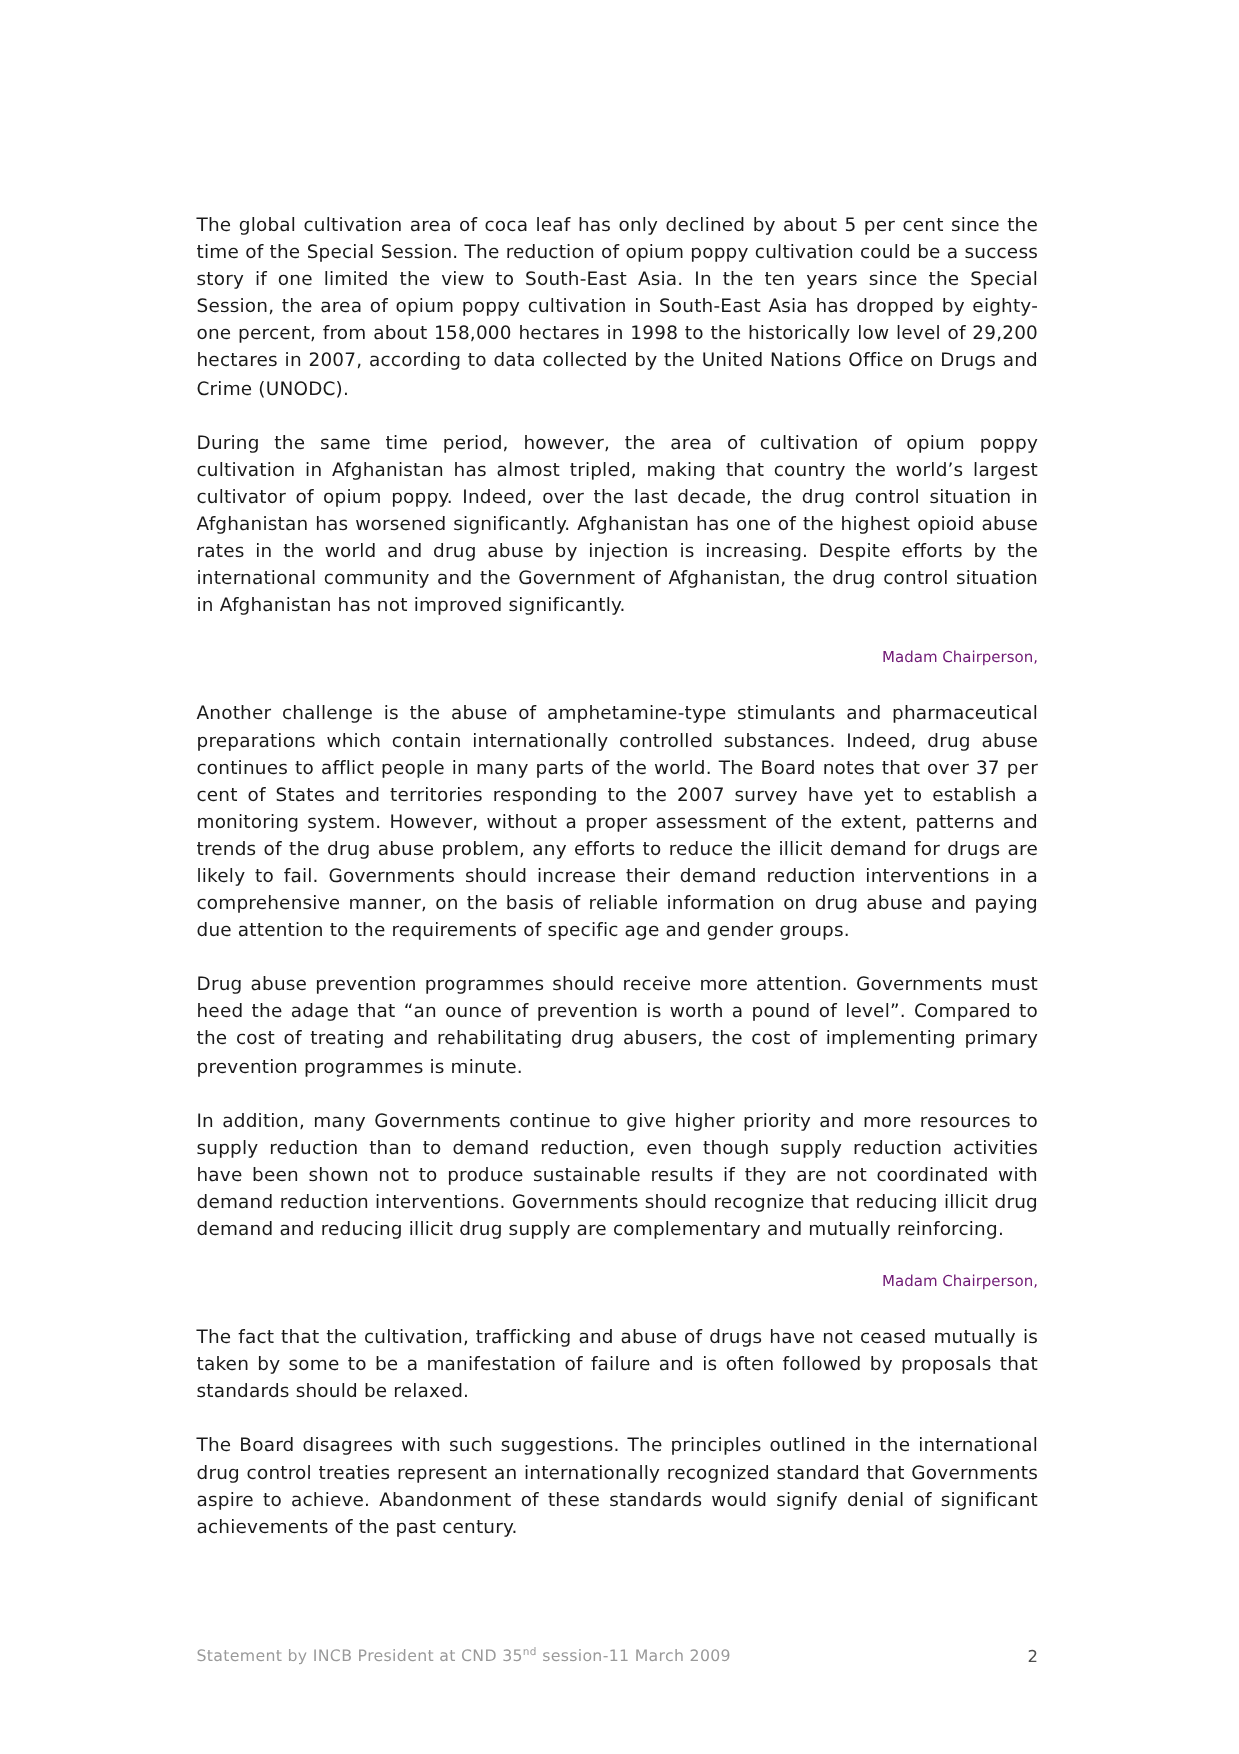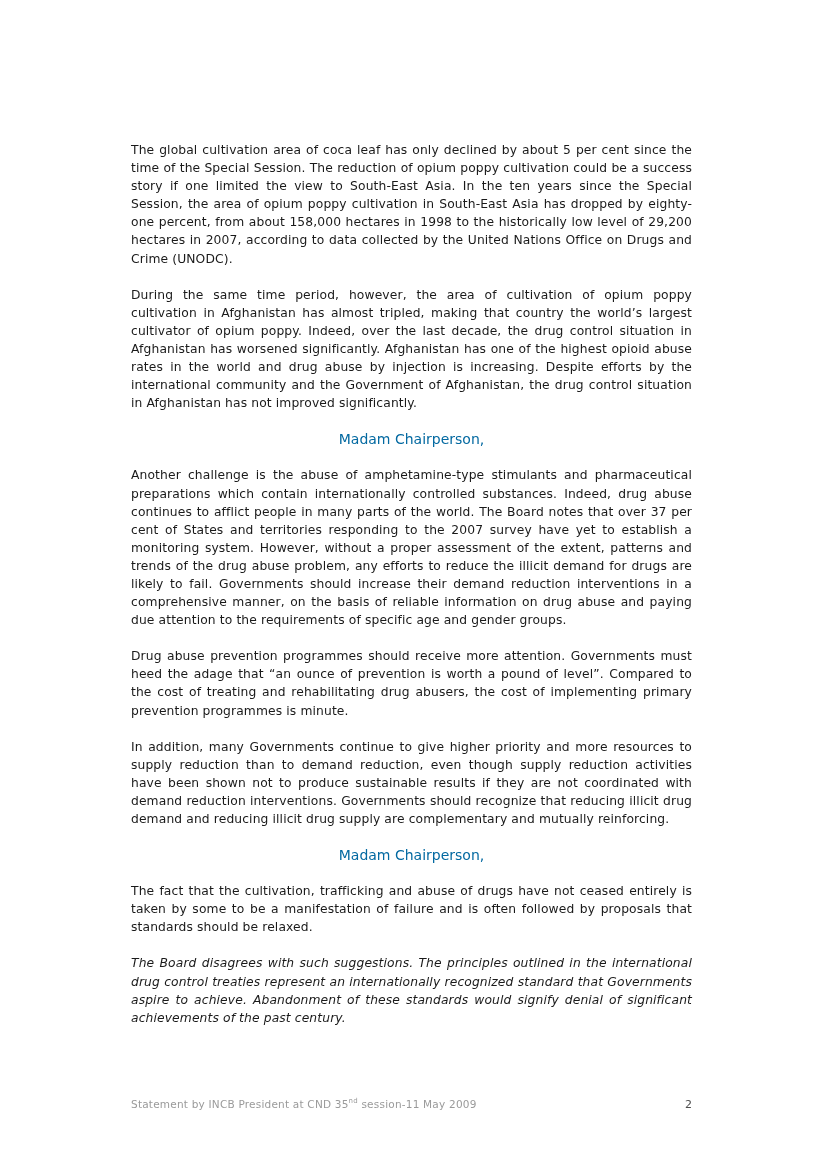--- a/index.html
+++ b/index.html
@@ -33,28 +33,27 @@
     font-size: 12.3px;
     line-height: 18.1px;
     text-align: justify;
     text-justify: inter-word;
     margin: 0 0 18px 0;
     color: #1a1a1a;
     letter-spacing: 0.01em;
   }
   .para:last-child {
     margin-bottom: 0;
-    font-style: italic;
   }
   .salutation {
-    font-size: 14px;
+    font-size: 10px;
     line-height: 18.1px;
-    text-align: center;
+    text-align: right;
     margin: 0 0 18px 0;
-    color: #0369a1;
+    color: #701a75;
   }
   .footer {
     position: absolute;
     left: 131px;
     top: 1097px;
     width: 561px;
     display: flex;
     justify-content: space-between;
     align-items: baseline;
     font-size: 10.5px;
@@ -78,22 +77,22 @@
 <div class="page">
 
   <div class="content">
     <p class="para">The global cultivation area of coca leaf has only declined by about 5 per cent since the time of the Special Session. The reduction of opium poppy cultivation could be a success story if one limited the view to South-East Asia. In the ten years since the Special Session, the area of opium poppy cultivation in South-East Asia has dropped by eighty-one percent, from about 158,000 hectares in 1998 to the historically low level of 29,200 hectares in 2007, according to data collected by the United Nations Office on Drugs and Crime (UNODC).</p>
     <p class="para">During the same time period, however, the area of cultivation of opium poppy cultivation in Afghanistan has almost tripled, making that country the world’s largest cultivator of opium poppy. Indeed, over the last decade, the drug control situation in Afghanistan has worsened significantly. Afghanistan has one of the highest opioid abuse rates in the world and drug abuse by injection is increasing. Despite efforts by the international community and the Government of Afghanistan, the drug control situation in Afghanistan has not improved significantly.</p>
     <p class="salutation">Madam Chairperson,</p>
     <p class="para">Another challenge is the abuse of amphetamine-type stimulants and pharmaceutical preparations which contain internationally controlled substances. Indeed, drug abuse continues to afflict people in many parts of the world.  The Board notes that over 37 per cent of States and territories responding to the 2007 survey have yet to establish a monitoring system. However, without a proper assessment of the extent, patterns and trends of the drug abuse problem, any efforts to reduce the illicit demand for drugs are likely to fail. Governments should increase their demand reduction interventions in a comprehensive manner, on the basis of reliable information on drug abuse and paying due attention to the requirements of specific age and gender groups.</p>
     <p class="para">Drug abuse prevention programmes should receive more attention.  Governments must heed the adage that “an ounce of prevention is worth a pound of level”. Compared to the cost of treating and rehabilitating drug abusers, the cost of implementing primary prevention programmes is minute.</p>
     <p class="para">In addition, many Governments continue to give higher priority and more resources to supply reduction than to demand reduction, even though supply reduction activities have been shown not to produce sustainable results if they are not coordinated with demand reduction interventions. Governments should recognize that reducing illicit drug demand and reducing illicit drug supply are complementary and mutually reinforcing.</p>
     <p class="salutation">Madam Chairperson,</p>
-    <p class="para">The fact that the cultivation, trafficking and abuse of drugs have not ceased entirely is taken by some to be a manifestation of failure and is often followed by proposals that standards should be relaxed.</p>
+    <p class="para">The fact that the cultivation, trafficking and abuse of drugs have not ceased mutually is taken by some to be a manifestation of failure and is often followed by proposals that standards should be relaxed.</p>
     <p class="para">The Board disagrees with such suggestions. The principles outlined in the international drug control treaties represent an internationally recognized standard that Governments aspire to achieve. Abandonment of these standards would signify denial of significant achievements of the past century.</p>
   </div>
 
   <div class="footer">
-    <div class="footer-left"><span>Statement by INCB President at CND 35</span><sup>nd</sup><span> session-11 May 2009</span></div>
+    <div class="footer-left"><span>Statement by INCB President at CND 35</span><sup>nd</sup><span> session-11 March 2009</span></div>
     <div class="footer-right">2</div>
   </div>
 
 </div>
 
 </body></html>

